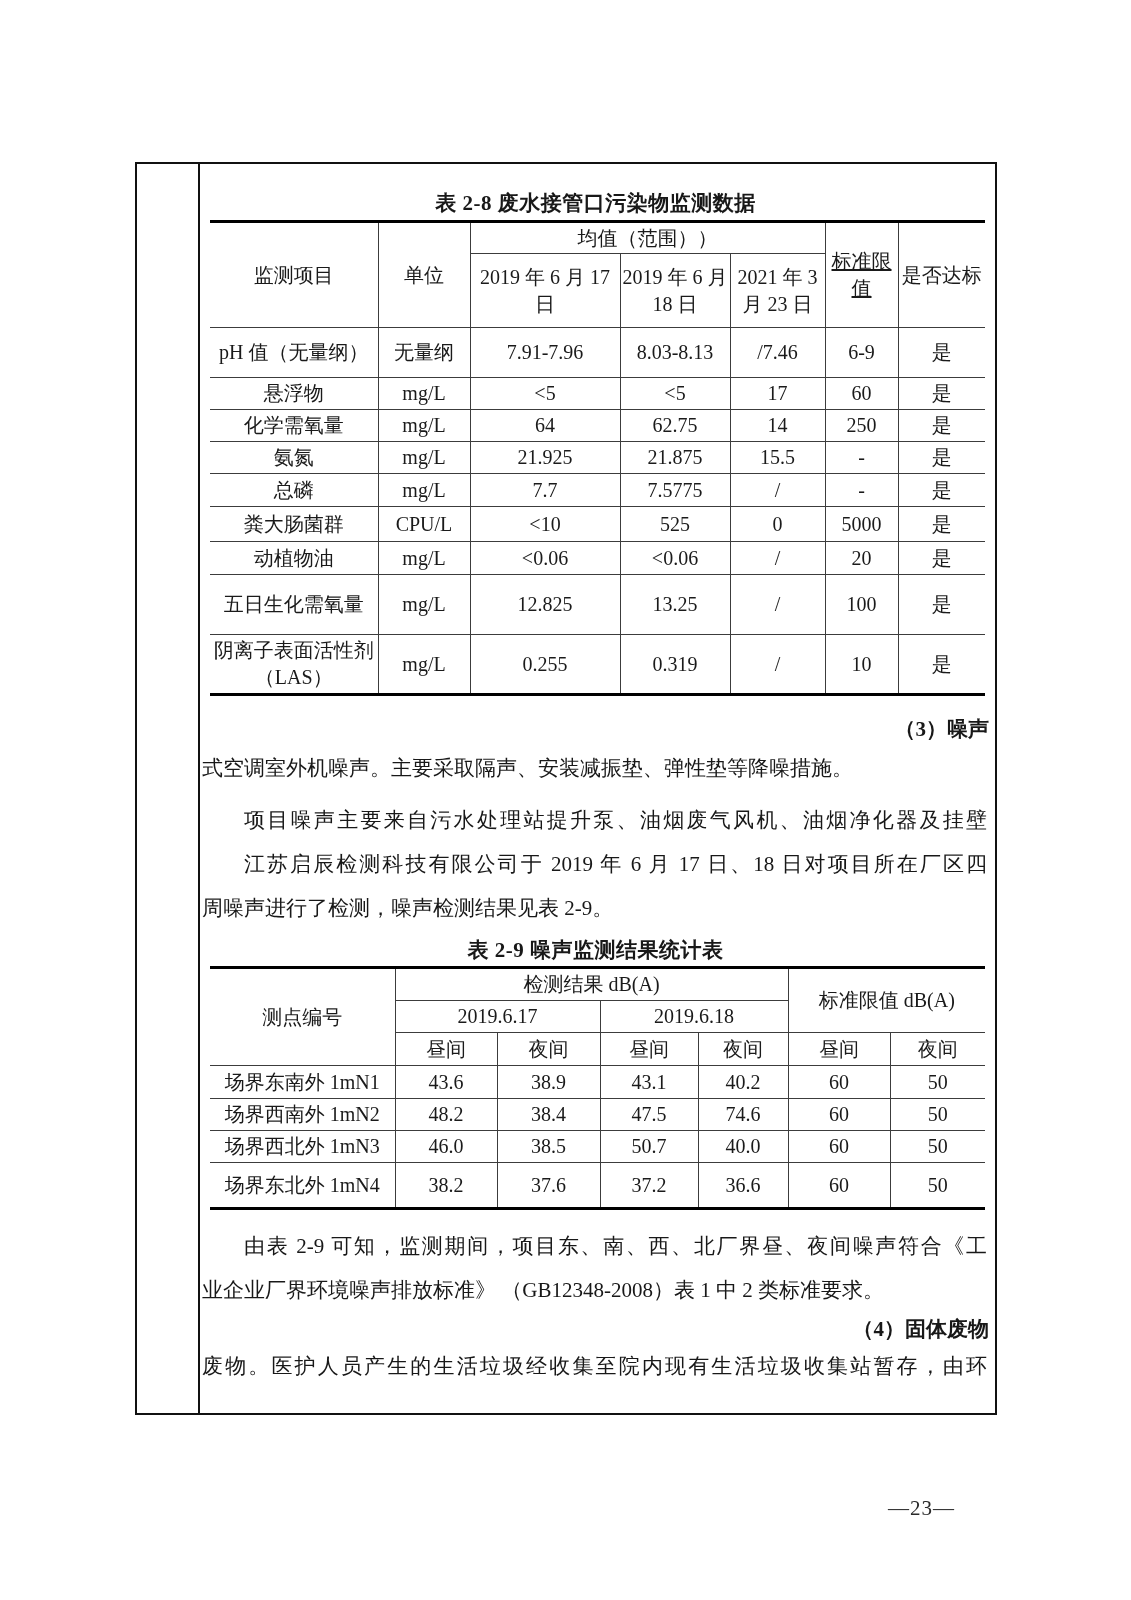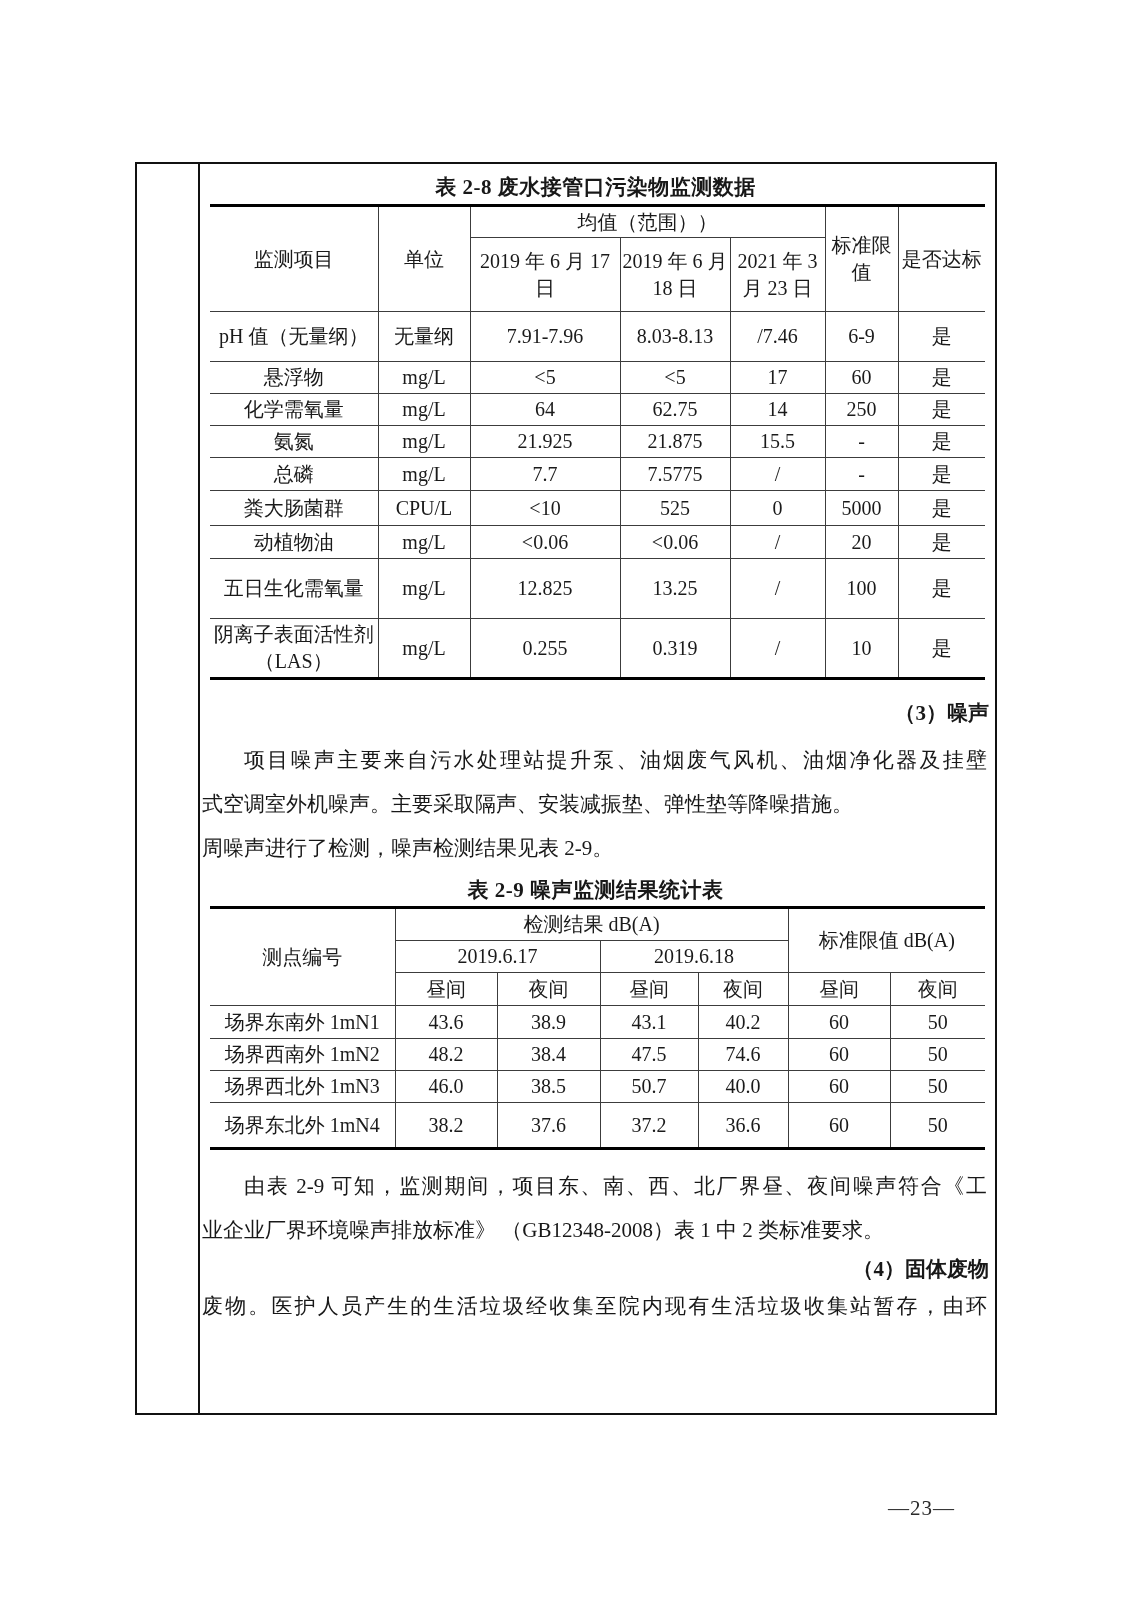--- a/index.html
+++ b/index.html
@@ -10,21 +10,21 @@
     color:#181818;
   }
   .page { position:relative; width:1131px; height:1600px; background:#fff; overflow:hidden; }
 
   
   .frame {
     position:absolute; left:135px; top:162px; width:862px; height:1253px;
     border:2px solid #111; display:flex;
   }
   .frame-left { width:63px; border-right:2px solid #111; }
-  .frame-content { flex:1; padding:0 6px 0 2px; overflow:hidden; }
+  .frame-content { flex:1; padding:16px 6px 0 2px; overflow:hidden; }
 
   
   .tbl-title {
     text-align:center; font-weight:700; font-size:21px;
     height:34px; line-height:34px; margin-top:6px; letter-spacing:0.5px;
   }
   .tbl-title.t29t { margin-top:4px; height:32px; line-height:32px; }
 
   
   table.dtable {
@@ -33,21 +33,21 @@
     font-size:20px; color:#1a1a1a;
     border-top:3px solid #000; border-bottom:3px solid #000;
   }
   table.dtable td {
     border:1px solid #3c3c3c; text-align:center; vertical-align:middle;
     padding:0 2px; overflow:hidden;
   }
   table.dtable td:first-child { border-left:none; }
   table.dtable td:last-child  { border-right:none; }
   td.va-top { vertical-align:top; padding-top:3px; }
-  td.narrow { padding:3px 8px 0 8px; vertical-align:top; }
+  td.narrow { padding:3px 8px 0 8px; vertical-align:top;text-decoration:underline; }
 
   
   .section-head {
     font-weight:700; font-size:21px; height:34px; line-height:34px;
     text-indent:44px; margin-top:16px;text-align:right;
   }
   .section-head.s4 { margin-top:0; }
   .para-line {
     font-size:21px; height:44px; line-height:44px;
     text-align:justify; text-align-last:justify;
@@ -178,22 +178,23 @@
             <td>0.319</td>
             <td>/</td>
             <td>10</td>
             <td class="va-top">是</td>
           </tr>
         </tbody>
       </table>
 
       <div class="section-head">（3）噪声</div>
 
+      <div class="para-line short">式空调室外机噪声。主要采取隔声、安装减振垫、弹性垫等降噪措施。</div>
       <div class="para-line indent first">项目噪声主要来自污水处理站提升泵、油烟废气风机、油烟净化器及挂壁</div>
-      <div class="para-line short">式空调室外机噪声。主要采取隔声、安装减振垫、弹性垫等降噪措施。</div>
+      <div class="para-line indent">江苏启辰检测科技有限公司于 2019 年 6 月 17 日、18 日对项目所在厂区四</div>
       <div class="para-line short">周噪声进行了检测，噪声检测结果见表 2-9。</div>
 
       <div class="tbl-title t29t">表 2-9 噪声监测结果统计表</div>
 
       <table class="dtable">
         <colgroup>
           <col style="width:185px">
             <col style="width:102px">
             <col style="width:103px">
           <col style="width:98px">

